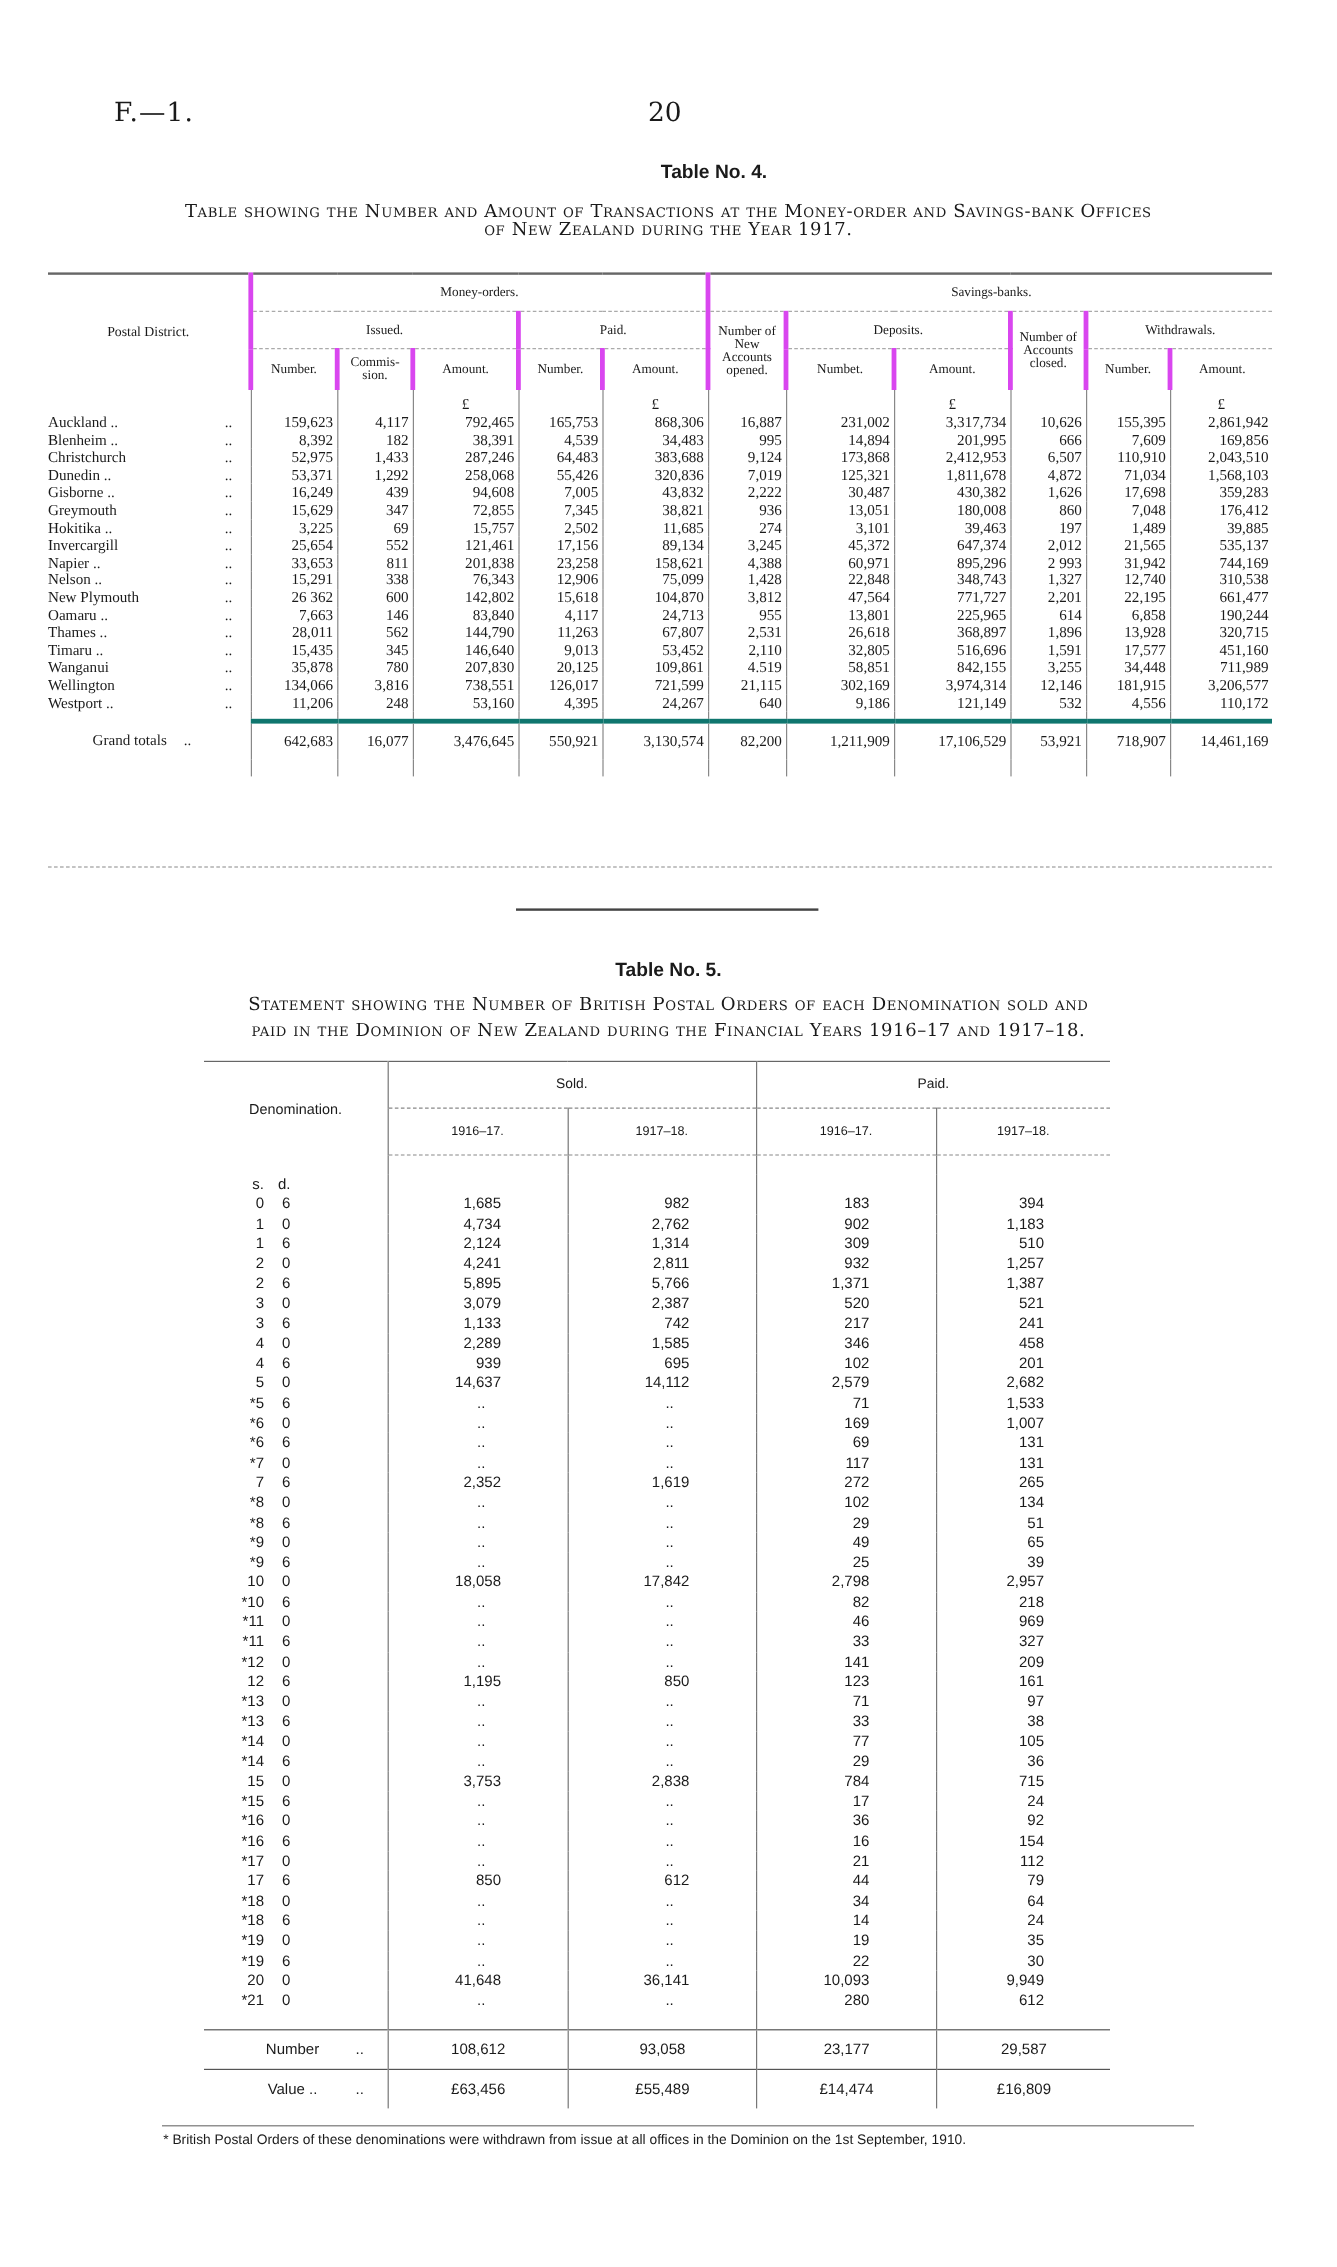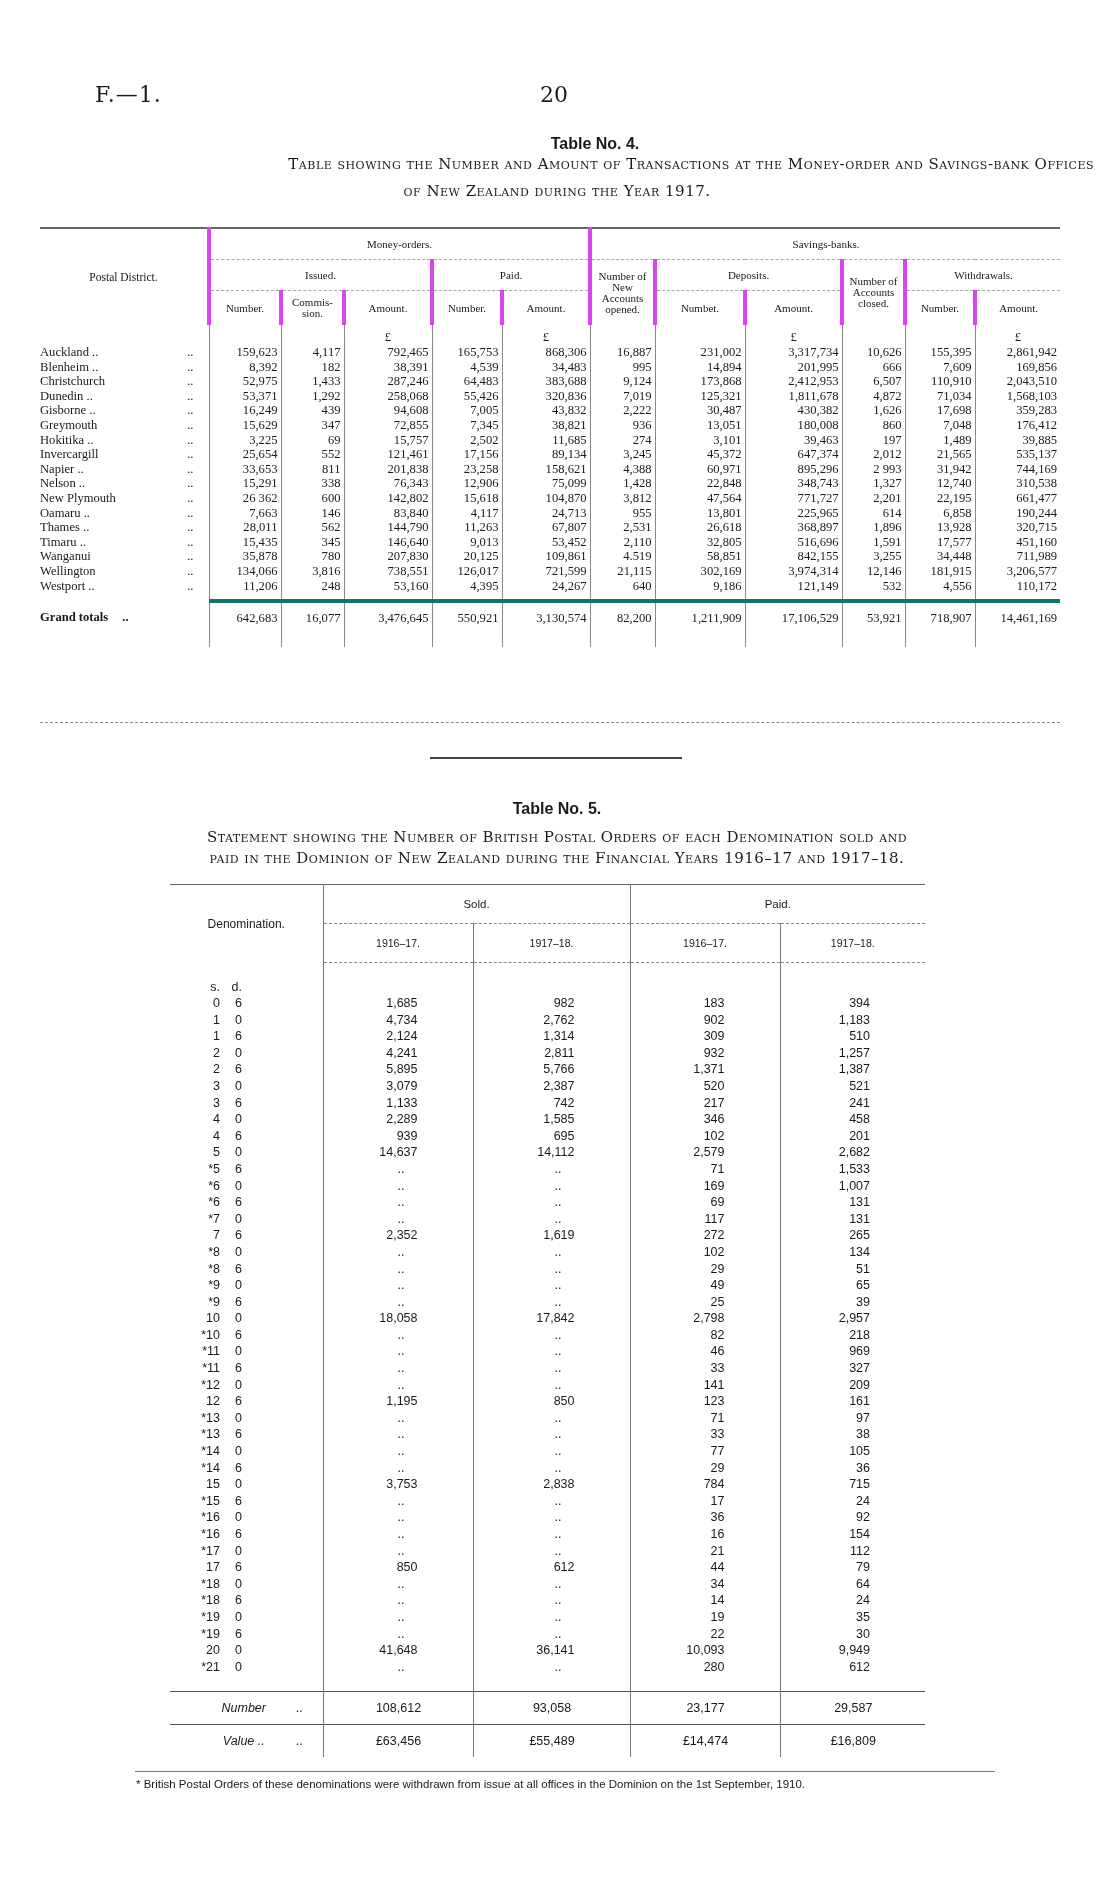--- a/index.html
+++ b/index.html
@@ -19,55 +19,55 @@
   #t4 thead tr.top th { height:26px; }
   #t4 thead tr.mid th { height:26px; }
   #t4 thead tr.low th { height:30px; border-bottom:none; }
   #t4 thead { border-top:2px solid #666; }
   #t4 td { border-left:1px solid #888; text-align:right; padding:0 3px; height:14.6px; line-height:14.6px; white-space:nowrap; }
   #t4 td.stub { border-left:none; text-align:left; padding-left:0; }
   #t4 td.stub .dots { float:right; padding-right:12px; }
   #t4 tr.pound td { height:20px; vertical-align:bottom; text-align:center; }
   #t4 tr.gap td { height:6px; }
   #t4 tr.total td { border-top:4px solid #0f766e; height:30px; }
-  #t4 tr.total td.stub { border-top:none; text-align:left; padding-right:0;font-weight:bold; }
+  #t4 tr.total td.stub { border-top:none; text-align:center; padding-right:0; }
   #t4 tr.total td.stub span.lbl { padding-right:14px; }
   #t4 tr.tail td { height:14px; }
   #t4-bottom { left:40px; top:722px; width:1020px; border-top:1px dashed #888; }
   #sep { left:430px; top:757px; width:252px; border-top:2px solid #444; }
 
   
   #t5 { position:absolute; left:170px; top:884px; width:755px; font-family:"Liberation Sans", sans-serif; font-size:12.5px; table-layout:fixed; }
   #t5 thead { border-top:1px solid #666; }
   #t5 th { font-weight:normal; border-left:1px solid #777; font-size:11.5px; text-align:center; }
   #t5 th.stub { border-left:none; font-size:12px; }
   #t5 thead tr.top th { height:36px; border-bottom:1px dashed #888; }
   #t5 thead tr.top th.stub { border-bottom:none; }
   #t5 thead tr.low th { height:36px; border-bottom:1px dashed #888; font-size:10.5px; }
   #t5 tbody td { border-left:1px solid #777; text-align:right; padding-right:55px; height:14.6px; line-height:14.6px; white-space:nowrap; }
   #t5 tbody td.stub { border-left:none; text-align:left; padding:0; }
   #t5 td.stub .sh { display:inline-block; width:50px; text-align:right; }
   #t5 td.stub .pe { display:inline-block; width:22px; text-align:right; }
   #t5 tr.pad td { height:14px; }
   #t5 tr.unit td { height:14px; }
   #t5 tr.sum td { height:30px; border-top:1px solid #555; text-align:center; padding-right:0; }
-  #t5 tr.sum td.stub { padding-left:0;font-style:italic; }
+  #t5 tr.sum td.stub { padding-left:0; }
   #t5 tr.sum td.stub .lbl { display:inline-block; width:105px; padding-left:2px; }
   #t5-bottom { left:135px; top:1771px; width:860px; border-top:1px solid #777; }
   .footnote { left:108px; top:1777px; width:900px; font-family:"Liberation Sans", sans-serif; font-size:11.5px; line-height:15px; text-align:justify; }
   .footnote .ind { padding-left:28px; }
 </style>
 </head>
 <body>
 
 <div class="abs hdr-left">F.—1.</div>
 <div class="abs hdr-page">20</div>
 
 <div class="abs t-title" style="top:135px;margin-left:38px;">Table No. 4.</div>
-<div class="abs t-sub" style="top:154px;text-align:right;">Table showing the Number and Amount of Transactions at the Money-order and Savings-bank Offices</div>
+<div class="abs t-sub" style="top:166px;">Table showing the Number and Amount of Transactions at the Money-order and Savings-bank Offices</div>
 <div class="abs t-sub" style="top:181px;">of New Zealand during the Year 1917.</div>
 
 <table id="t4">
   <colgroup>
     <col style="width:169px">
       <col style="width:72px">
       <col style="width:63px">
       <col style="width:88px">
     <col style="width:70px">
       <col style="width:88px">

